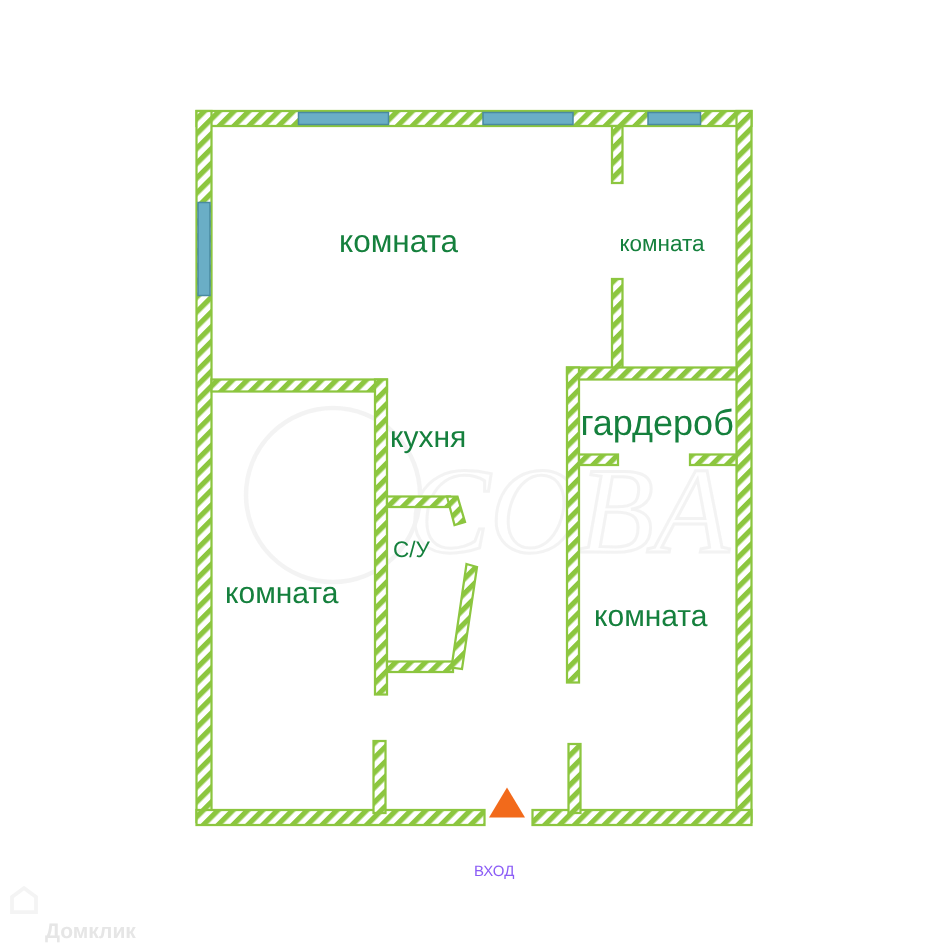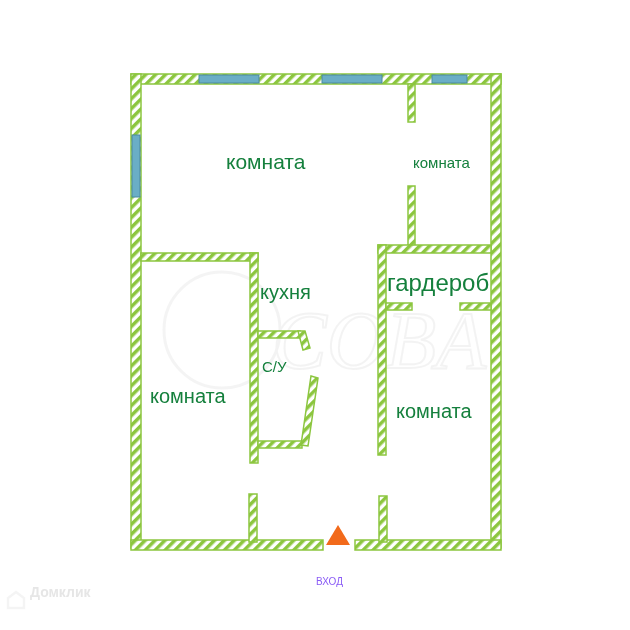--- a/index.html
+++ b/index.html
@@ -77,13 +77,13 @@
 <div class="label" style="left:226px; top:150px; font-size:21px;">комната</div>
 <div class="label" style="left:413px; top:154px; font-size:15px;">комната</div>
 <div class="label" style="left:260px; top:281px; font-size:20px;">кухня</div>
 <div class="label" style="left:387px; top:269px; font-size:24px;">гардероб</div>
 <div class="label" style="left:262px; top:358px; font-size:15px;">С/У</div>
 <div class="label" style="left:150px; top:385px; font-size:20px;">комната</div>
 <div class="label" style="left:396px; top:400px; font-size:20px;">комната</div>
 
 <div class="entrance-label" style="left:316px; top:576px;">ВХОД</div>
 
-<div class="watermark-brand" style="left:30px; top:584px;">Домклик</div>
+<div class="watermark-brand" style="left:30px; top:612px;">Домклик</div>
 
 </body></html>

